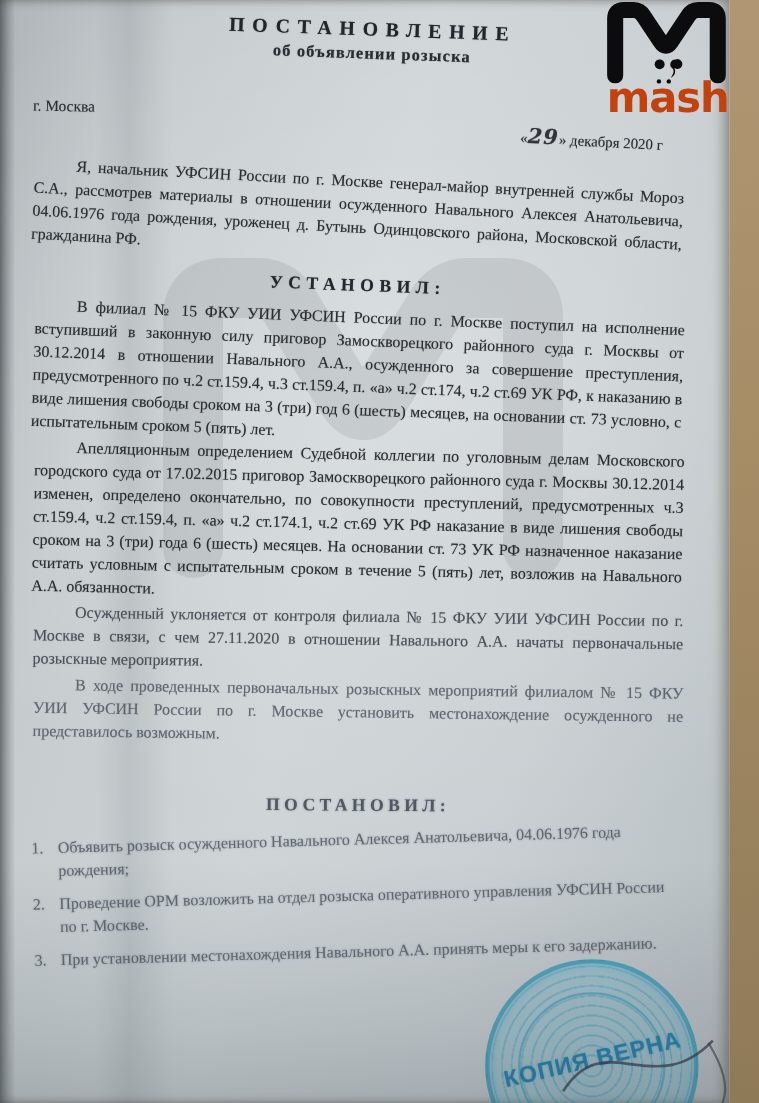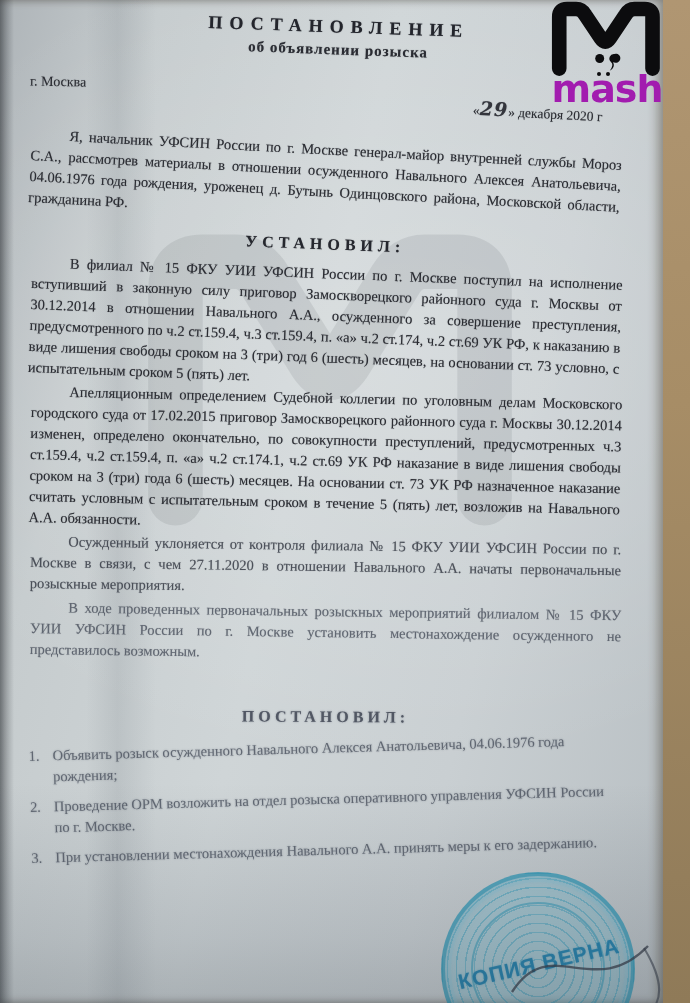--- a/index.html
+++ b/index.html
@@ -27,21 +27,21 @@
   .watermark{position:absolute;left:130px;top:215px;width:400px;height:330px;opacity:.10;pointer-events:none;}
   .watermark svg{width:100%;height:100%;}
 
   
   .content{position:relative;padding:16px 42px 0 30px;color:#2b2d33;}
   .doc-title{ text-align:center;padding-left:26px;transform:rotate(2deg);transform-origin:50% 50%;}
   .doc-title .t1{font-size:18px;font-weight:bold;letter-spacing:7px;color:#23252c;
     text-shadow:0 0 1px rgba(35,37,44,.55);}
   .doc-title .t2{font-size:15px;font-weight:bold;letter-spacing:1px;margin-top:4px;color:#2a2c33;
     text-shadow:0 0 1px rgba(35,37,44,.5);}
-  .meta-row{display:flex;justify-content:space-between;align-items:flex-start;margin-top:16px;}
+  .meta-row{display:flex;justify-content:space-between;align-items:flex-start;margin-top:32px;}
   .city{font-size:14px;transform:rotate(1deg);text-shadow:0 0 1px rgba(40,42,50,.4);}
   .date{font-size:13.5px;margin-top:26px;margin-right:18px;transform:rotate(3deg);white-space:nowrap;
     text-shadow:0 0 1px rgba(40,42,50,.4);}
   .date .day{font-family:"DejaVu Serif",serif;font-style:italic;font-weight:bold;font-size:19px;
     letter-spacing:1px;color:#33353c;}
   p.doc{font-size:14.5px;line-height:21px;text-align:justify;margin:0 0 3px 0;
     text-shadow:0 0 1px rgba(40,42,50,.45);}
   p.doc .ind{display:inline-block;width:38px;}
   .r1{transform:rotate(3deg);transform-origin:0 50%;}
   .r2{transform:rotate(2.2deg);transform-origin:0 50%;}
@@ -72,21 +72,21 @@
   .stamp-text{position:absolute;left:-6px;top:76px;width:200px;text-align:center;
     transform:rotate(-13deg);font-family:"Liberation Sans",sans-serif;font-weight:bold;
     font-size:21px;letter-spacing:1px;color:rgba(30,125,170,.9);text-shadow:0 0 2px rgba(30,125,170,.5);}
   .signature{position:absolute;left:498px;top:918px;pointer-events:none;}
 
   
   .mash-logo{position:absolute;top:0;right:4px;width:158px;height:118px;text-align:center;}
   .mash-logo svg{display:block;margin:0 auto;}
   .mash-word{position:relative;display:inline-block;margin-top:-6px;
     font-family:"DejaVu Sans","Liberation Sans",sans-serif;font-weight:bold;font-size:38px;
-    letter-spacing:-1px;color:#a21caf;line-height:1;}
+    letter-spacing:-1px;color:#c2410c;line-height:1;}
   .mash-word .adots{position:absolute;left:45px;top:2px;width:16px;height:4px;}
   .mash-word .adots i{position:absolute;top:0;width:4px;height:4px;border-radius:50%;background:#0c0c0e;}
   .mash-word .adots i.d1{left:0;} .mash-word .adots i.d2{left:9px;}
 </style>
 </head>
 <body>
 
 <div class="paper">
   <div class="fold-shadow"></div>
   <div class="left-edge"></div>

